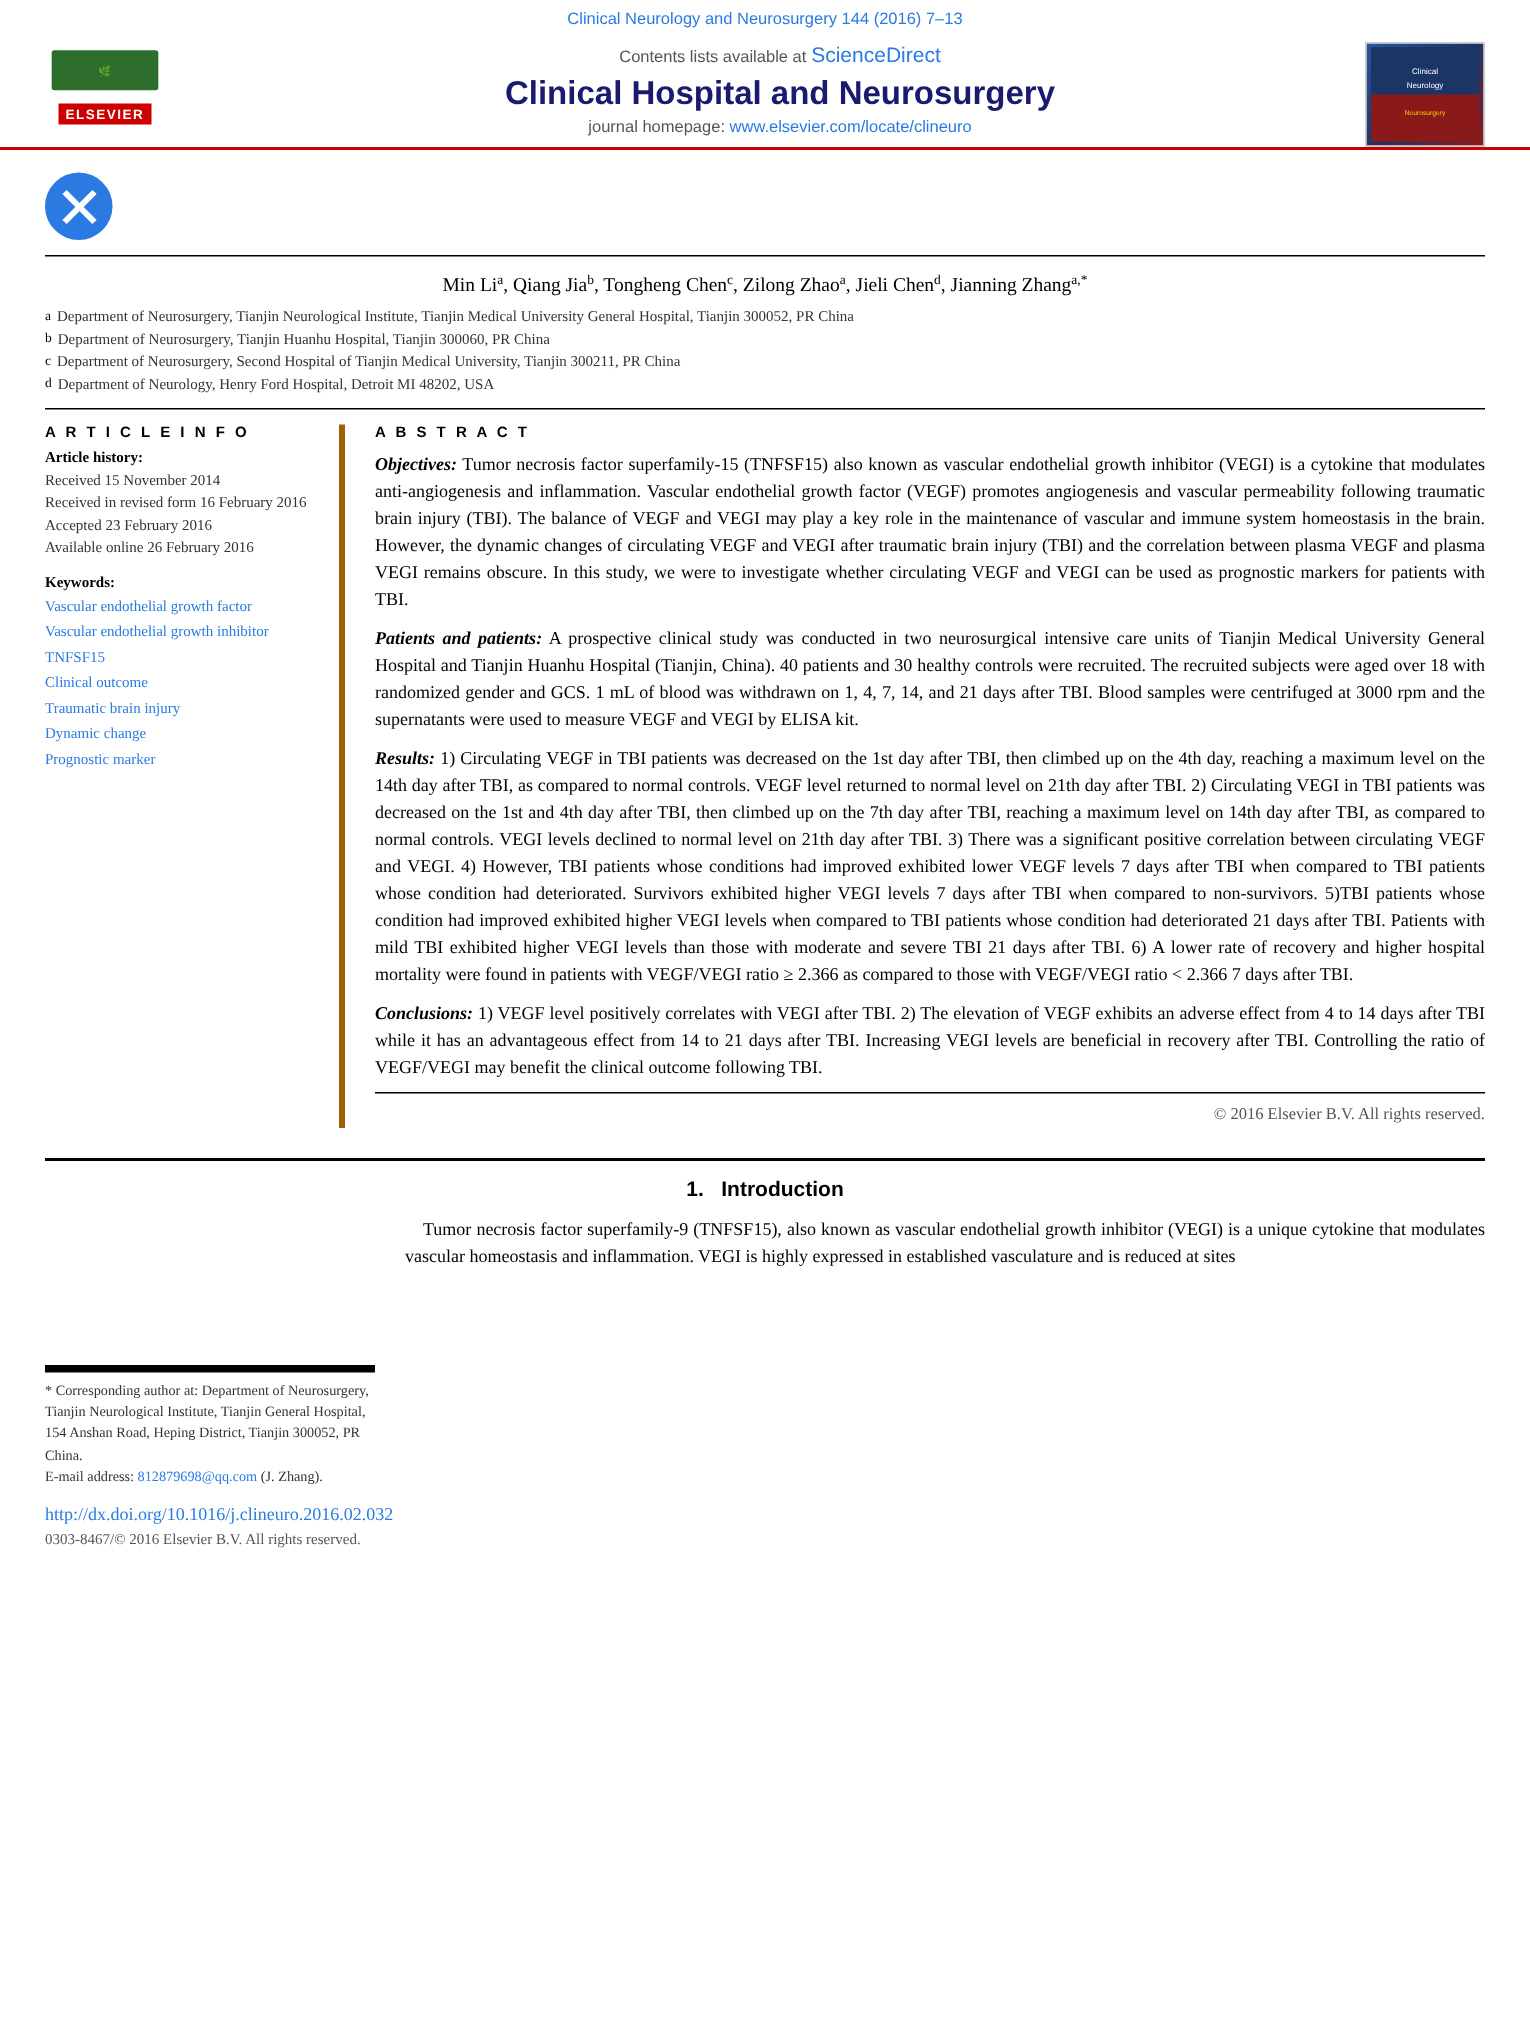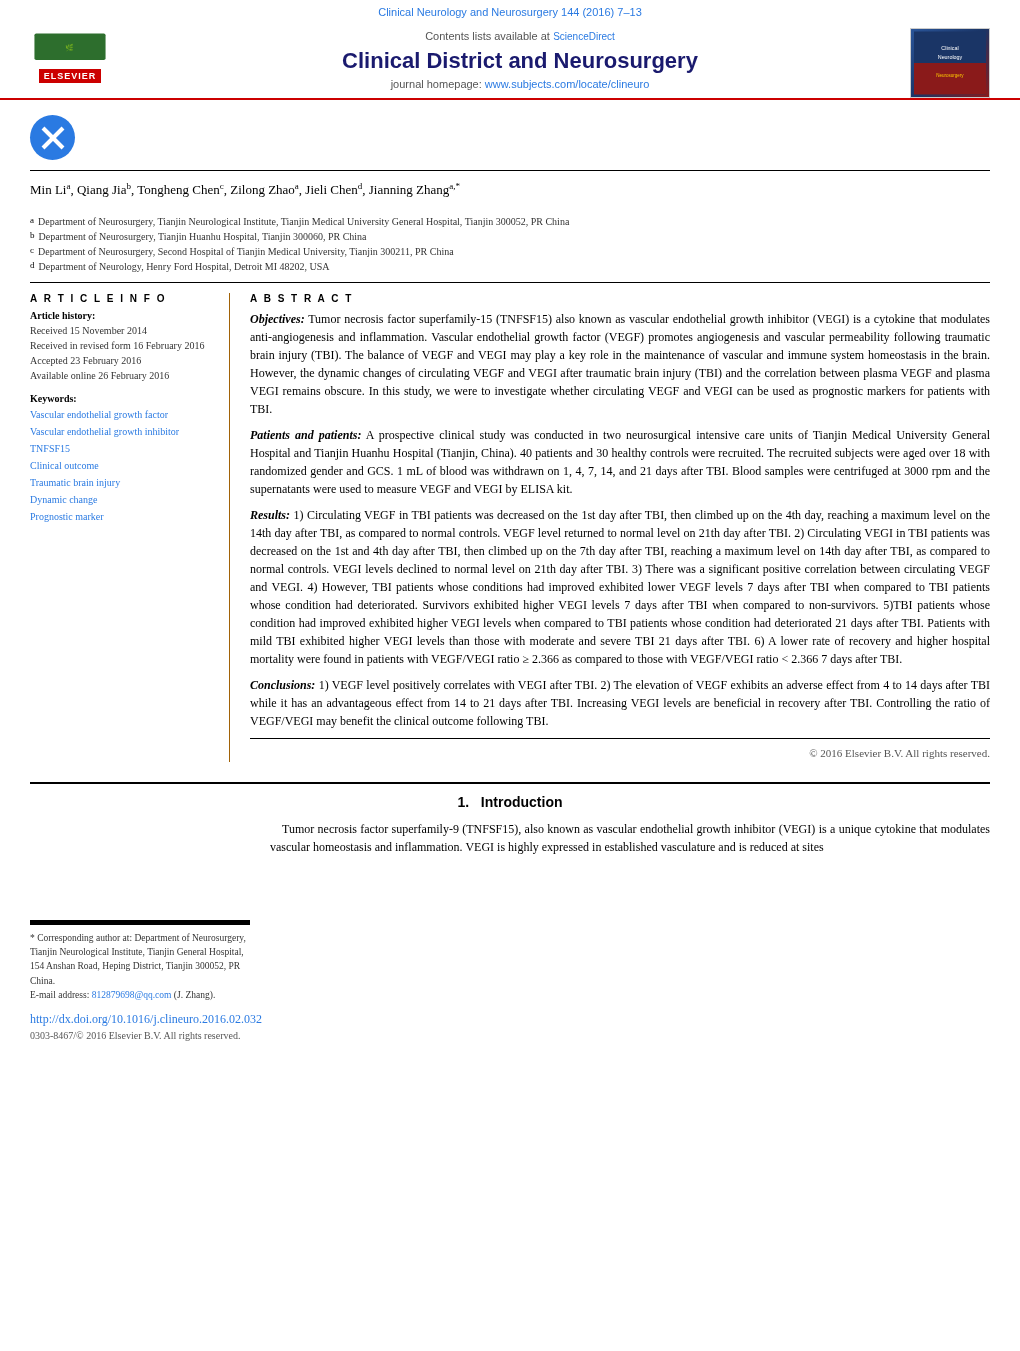--- a/index.html
+++ b/index.html
@@ -117,22 +117,23 @@
       justify-content: center;
       color: #fff;
       font-size: 18px;
       font-weight: bold;
       flex-shrink: 0;
     }
 
     
     .authors {
       font-size: 13px;
-      margin-bottom: 16px;
-      color: #000;
+      margin-bottom: 6px;
+      color: #000;
+      text-align: center;
     }
     .author-sup {
       font-size: 9px;
       vertical-align: super;
     }
 
     
     .affiliations {
       font-size: 10px;
       color: #333;
@@ -150,21 +151,21 @@
 
     
     .two-col {
       display: flex;
       gap: 20px;
       margin-top: 10px;
     }
     .left-col {
       width: 200px;
       flex-shrink: 0;
-      border-right: 1px solid #a16207;
+      border-right: 4px solid #a16207;
       padding-right: 15px;
     }
     .right-col {
       flex: 1;
     }
 
     
     .section-header {
       font-size: 10px;
       letter-spacing: 2px;
@@ -288,26 +289,26 @@
           <rect x="5" y="5" width="80" height="30" fill="#2d6e2d" rx="2"></rect>
           <text x="45" y="24" text-anchor="middle" fill="white" font-size="8" font-family="Arial">🌿</text>
         </svg>
         <div class="elsevier-box">ELSEVIER</div>
       </div>
     </div>
 
     <div class="header-center">
       <div>
         <span style="font-size:11px;font-family:Arial,sans-serif;color:#555;">Contents lists available at</span>
-        <a style="color:#2a7ae2;font-size:10px;font-family:Arial,sans-serif;text-decoration:none;">ScienceDirect</a>
-      </div>
-      <div class="journal-title">Clinical District and Neurosurgery</div>
+        <a style="color:#2a7ae2;font-size:14px;font-family:Arial,sans-serif;text-decoration:none;">ScienceDirect</a>
+      </div>
+      <div class="journal-title">Clinical Hospital and Neurosurgery</div>
       <div class="journal-homepage">
         <span>journal homepage:</span>
-        <a style="color:#2a7ae2;font-size:11px;font-family:Arial,sans-serif;">www.subjects.com/locate/clineuro</a>
+        <a style="color:#2a7ae2;font-size:11px;font-family:Arial,sans-serif;">www.elsevier.com/locate/clineuro</a>
       </div>
     </div>
 
     <div class="header-right">
       <div class="journal-cover">
         <svg viewBox="0 0 80 70" width="80" height="70">
           <rect width="80" height="70" fill="#1a3566"></rect>
           <rect x="0" y="35" width="80" height="35" fill="#8a1a1a"></rect>
           <text x="40" y="20" text-anchor="middle" fill="white" font-size="6" font-family="Arial">Clinical</text>
           <text x="40" y="30" text-anchor="middle" fill="white" font-size="6" font-family="Arial">Neurology</text>

